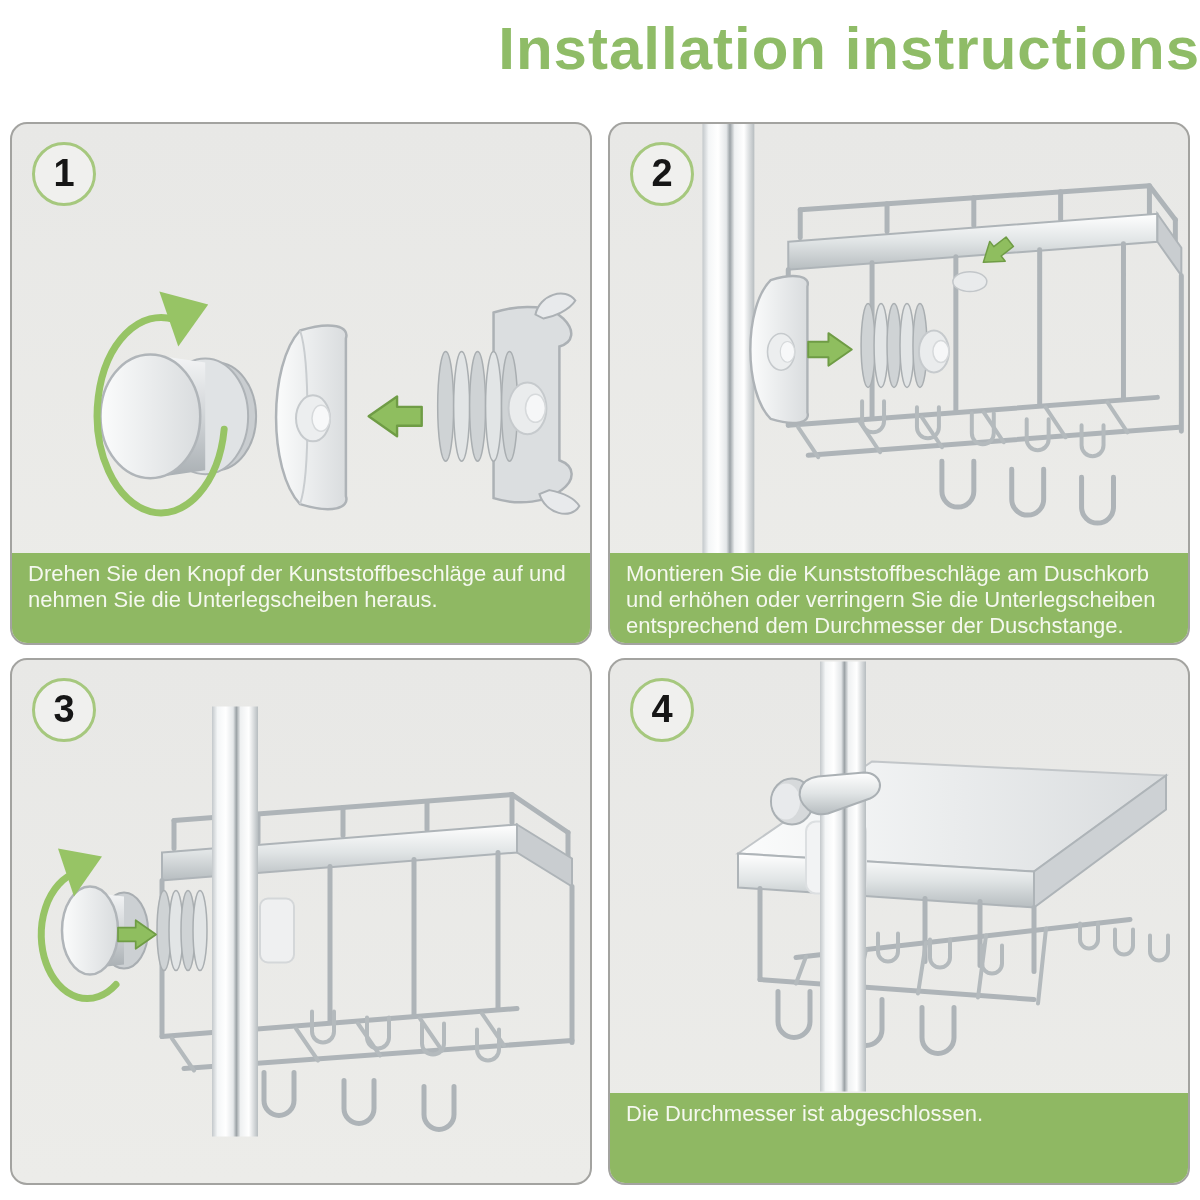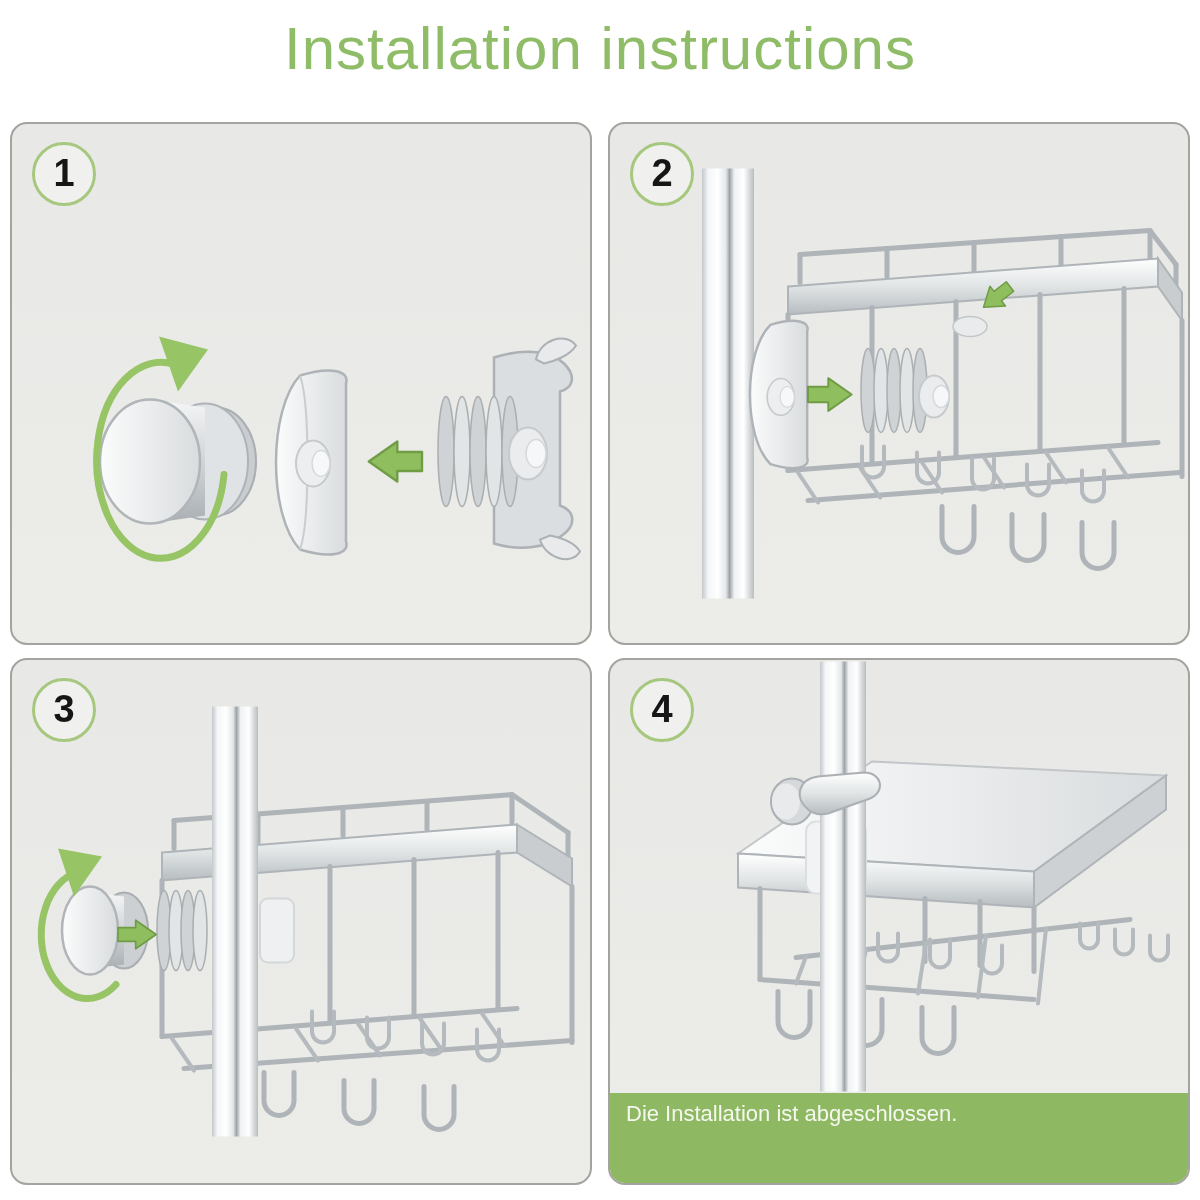--- a/index.html
+++ b/index.html
@@ -1,19 +1,19 @@
 <!DOCTYPE html>
 <html><head>
 <meta charset="utf-8">
 <style>
   html,body{margin:0;padding:0;background:#ffffff;}
   .page{position:relative;width:1200px;height:1200px;background:#ffffff;overflow:hidden;
         font-family:"Liberation Sans", sans-serif;}
-  .title{margin:0;padding-top:16px;height:106px;box-sizing:border-box;text-align:center;
-         font-size:60px;line-height:1.1;font-weight:normal;letter-spacing:1px;color:#8fbc67;}
+  .title{margin:0;padding-top:16px;height:106px;box-sizing:border-box;text-align:right;
+         font-size:60px;line-height:1.1;font-weight:bold;letter-spacing:1px;color:#8fbc67;}
   .grid{position:absolute;left:10px;top:122px;width:1180px;
         display:grid;grid-template-columns:582px 582px;grid-template-rows:523px 527px;
         column-gap:16px;row-gap:13px;}
   .panel{position:relative;box-sizing:border-box;border:2px solid #a3a3a0;border-radius:17px;
          background:linear-gradient(#e8e8e6,#ecece9);overflow:hidden;
          display:flex;flex-direction:column;}
   .art{position:relative;flex:1;}
   .art svg{position:absolute;left:0;top:0;width:100%;height:100%;}
   .badge{position:absolute;top:18px;left:20px;width:58px;height:58px;border-radius:50%;
          border:3px solid #a6c87e;background:#f0f0ee;display:flex;align-items:center;
@@ -96,20 +96,21 @@
             <ellipse cx="-18" cy="0" rx="8" ry="55" fill="#cfd3d5" stroke="#a9aeb1" stroke-width="1.5"></ellipse>
             <ellipse cx="-2" cy="0" rx="8" ry="55" fill="#e2e5e6" stroke="#a9aeb1" stroke-width="1.5"></ellipse>
             <ellipse cx="14" cy="0" rx="8" ry="55" fill="#cfd3d5" stroke="#a9aeb1" stroke-width="1.5"></ellipse>
             <ellipse cx="30" cy="0" rx="8" ry="55" fill="#e2e5e6" stroke="#a9aeb1" stroke-width="1.5"></ellipse>
             <ellipse cx="46" cy="0" rx="8" ry="55" fill="#cfd3d5" stroke="#a9aeb1" stroke-width="1.5"></ellipse>
             <ellipse cx="64" cy="2" rx="19" ry="26" fill="#eaeced" stroke="#c6cacd" stroke-width="2"></ellipse>
             <ellipse cx="72" cy="2" rx="10" ry="14" fill="#f6f7f8" stroke="#d6d9db" stroke-width="1.5"></ellipse>
           </g>
         </svg>
       </div>
+      <div class="caption">Drehen Sie den Knopf der Kunststoffbeschläge auf und nehmen Sie die Unterlegscheiben heraus.</div>
     </div>
 
     <div class="panel">
       <div class="badge">
         <span>2</span>
       </div>
       <div class="art">
         <svg viewBox="0 0 578 430" preserveAspectRatio="xMidYMid meet">
           <g>
             <rect x="92" y="0" width="52" height="430" fill="url(#gPole)"></rect>
@@ -137,20 +138,21 @@
             <ellipse cx="26" cy="0" rx="7" ry="42" fill="#cfd3d5" stroke="#a9aeb1" stroke-width="1.5"></ellipse>
             <ellipse cx="39" cy="0" rx="7" ry="42" fill="#e2e5e6" stroke="#a9aeb1" stroke-width="1.5"></ellipse>
             <ellipse cx="52" cy="0" rx="7" ry="42" fill="#cfd3d5" stroke="#a9aeb1" stroke-width="1.5"></ellipse>
             <ellipse cx="66" cy="6" rx="15" ry="21" fill="#eaeced" stroke="#c6cacd" stroke-width="2"></ellipse>
             <ellipse cx="73" cy="6" rx="8" ry="11" fill="#f6f7f8" stroke="#d6d9db" stroke-width="1.5"></ellipse>
           </g>
           <use href="#arrowR" transform="translate(198,226) scale(0.78)" class="ga"></use>
           <use href="#arrowR" transform="translate(400,118) rotate(142) scale(0.6)" class="ga"></use>
         </svg>
       </div>
+      <div class="caption">Montieren Sie die Kunststoffbeschläge am Duschkorb und erhöhen oder verringern Sie die Unterlegscheiben entsprechend dem Durchmesser der Duschstange.</div>
     </div>
 
     <div class="panel">
       <div class="badge">
         <span>3</span>
       </div>
       <div class="art">
         <svg viewBox="0 0 578 430" preserveAspectRatio="xMidYMid meet">
           <g>
             <path class="w" d="M162,114 L500,88 L556,126"></path>
@@ -208,17 +210,17 @@
           <g>
             <rect x="210" y="0" width="46" height="430" fill="url(#gPole)"></rect>
           </g>
           <g>
             <ellipse cx="182" cy="140" rx="21" ry="23" fill="#d6d9db" stroke="#aab0b4" stroke-width="2"></ellipse>
             <ellipse cx="176" cy="140" rx="14" ry="18" fill="#e8eaec"></ellipse>
             <path d="M198,148 C184,136 188,118 208,115 L254,111 C272,111 276,130 260,137 L218,152 C210,154 202,152 198,148 Z" fill="url(#gBand)" stroke="#aab0b4" stroke-width="2"></path>
           </g>
         </svg>
       </div>
-      <div class="caption">Die Installation ist abgeschlossen.</div>
+      <div class="caption">Die Durchmesser ist abgeschlossen.</div>
     </div>
 
   </div>
 </div>
 
 </body></html>

